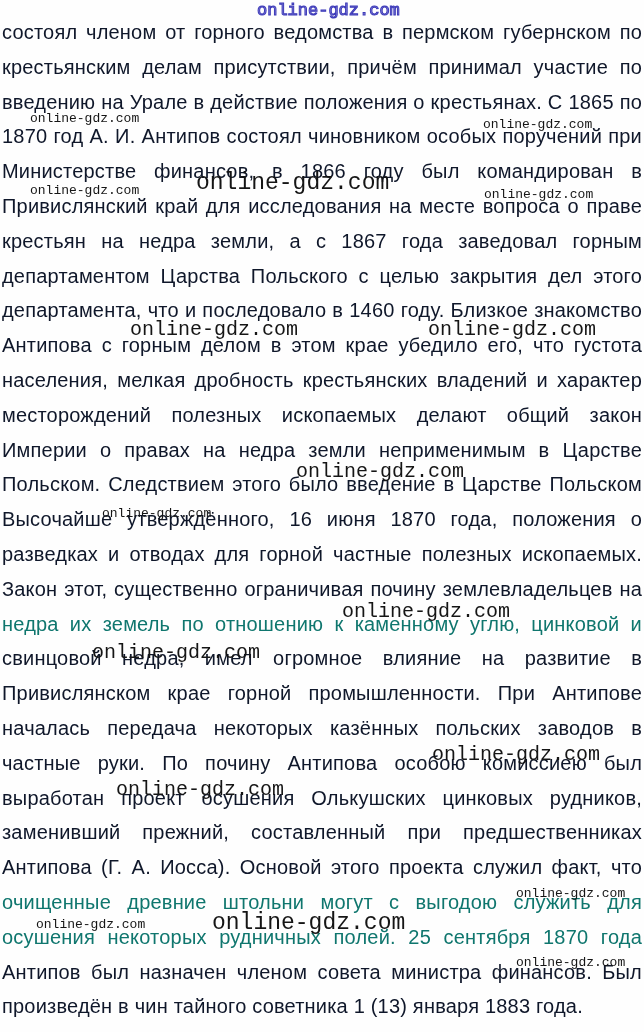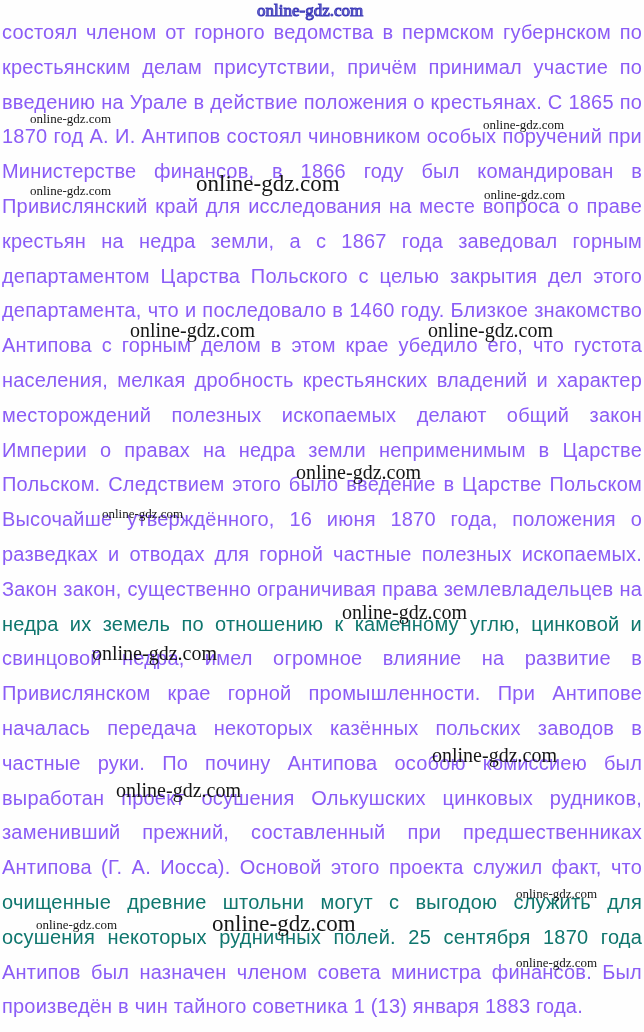--- a/index.html
+++ b/index.html
@@ -19,36 +19,36 @@
     position: absolute;
     left: 2px;
     top: 15px;
     width: 640px;
   }
   .line {
     height: 34.8px;
     line-height: 34.8px;
     font-size: 20px;
     letter-spacing: 0.2px;
-    color: #8b5cf6;
+    color: #0f172a;
     text-align: justify;
     text-align-last: justify;
     white-space: normal;
     overflow: hidden;
   }
   .line.light {
     color: #0f766e;
   }
   .line.no-justify {
     text-align-last: left;
   }
   .wm {
     position: absolute;
     white-space: nowrap;
-    font-family: Liberation Serif, serif;
+    font-family: Liberation Mono, monospace;
     color: #151515;
     line-height: 1;
     z-index: 2;
   }
   .wm.small  { font-size: 13px; }
   .wm.medium { font-size: 20px; }
   .wm.large  { font-size: 23px; }
   .wm.blue {
     font-size: 17px;
     color: #8a88d8;
@@ -69,21 +69,21 @@
       <div class="line">крестьян на недра земли, а с 1867 года заведовал горным</div>
       <div class="line">департаментом Царства Польского с целью закрытия дел этого</div>
       <div class="line">департамента, что и последовало в 1460 году. Близкое знакомство</div>
       <div class="line">Антипова с горным делом в этом крае убедило его, что густота</div>
       <div class="line">населения, мелкая дробность крестьянских владений и характер</div>
       <div class="line">месторождений полезных ископаемых делают общий закон</div>
       <div class="line">Империи о правах на недра земли неприменимым в Царстве</div>
       <div class="line">Польском. Следствием этого было введение в Царстве Польском</div>
       <div class="line">Высочайше утверждённого, 16 июня 1870 года, положения о</div>
       <div class="line">разведках и отводах для горной частные полезных ископаемых.</div>
-      <div class="line">Закон закон, существенно ограничивая права землевладельцев на</div>
+      <div class="line">Закон этот, существенно ограничивая почину землевладельцев на</div>
       <div class="line light">недра их земель по отношению к каменному углю, цинковой и</div>
       <div class="line">свинцовой недра, имел огромное влияние на развитие в</div>
       <div class="line">Привислянском крае горной промышленности. При Антипове</div>
       <div class="line">началась передача некоторых казённых польских заводов в</div>
       <div class="line">частные руки. По почину Антипова особою комиссиею был</div>
       <div class="line">выработан проект осушения Олькушских цинковых рудников,</div>
       <div class="line">заменивший прежний, составленный при предшественниках</div>
       <div class="line">Антипова (Г. А. Иосса). Основой этого проекта служил факт, что</div>
       <div class="line light">очищенные древние штольни могут с выгодою служить для</div>
       <div class="line light">осушения некоторых рудничных полей. 25 сентября 1870 года</div>

